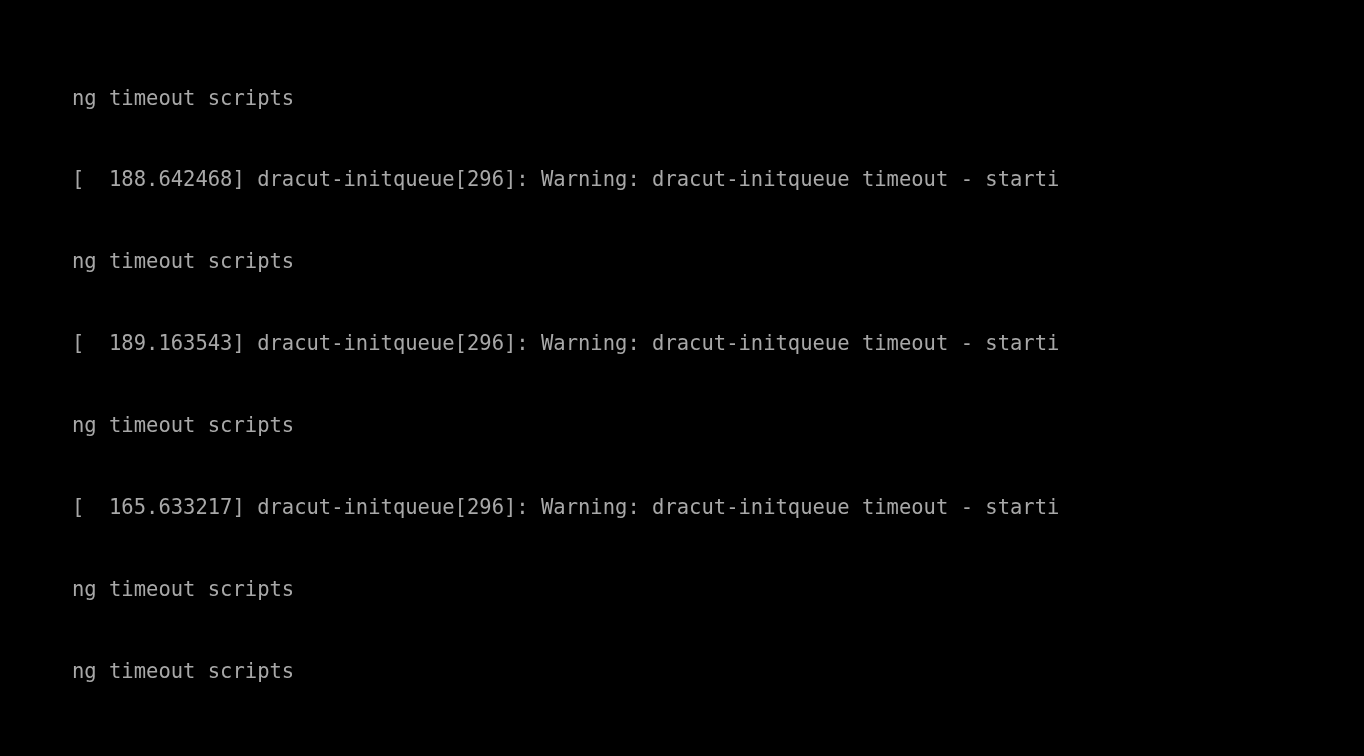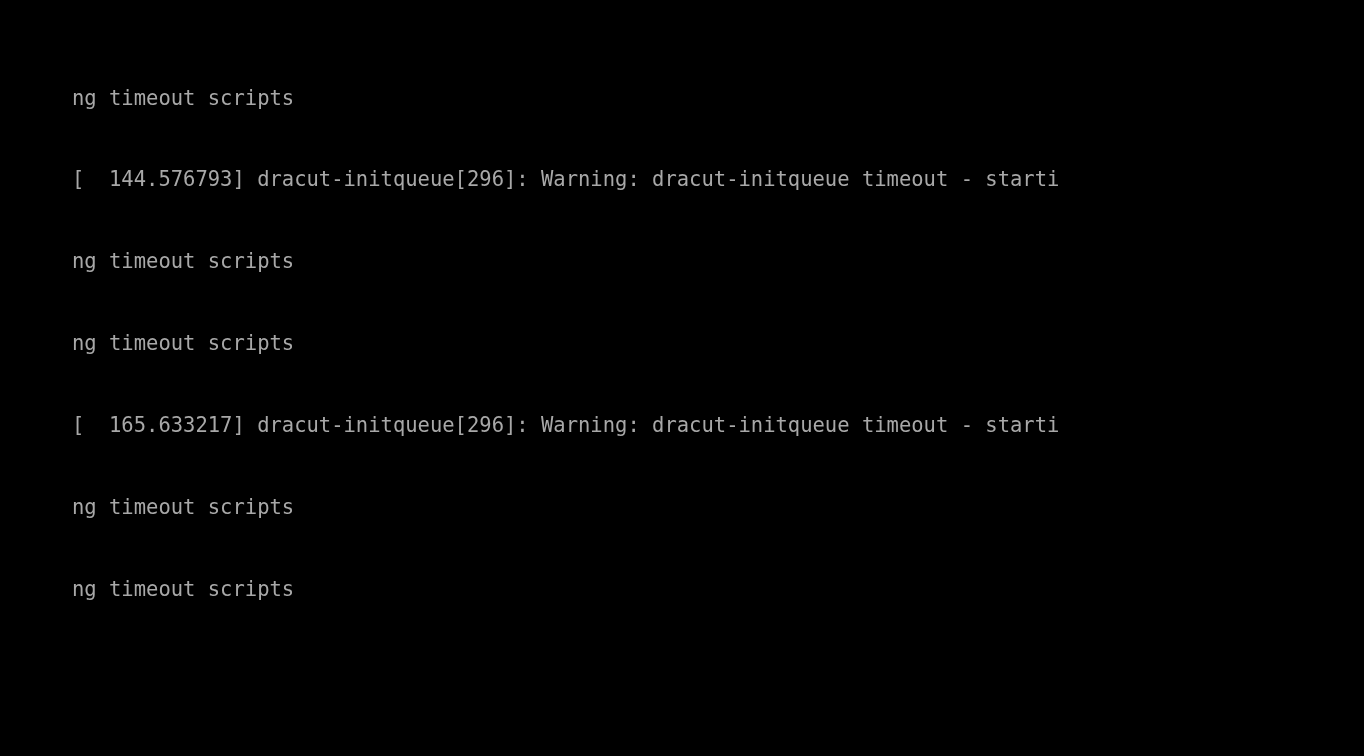--- a/index.html
+++ b/index.html
@@ -41,22 +41,23 @@
     white-space: pre;
     color: #a8a8a8;
   }
 </style>
 </head>
 <body>
 
 <div id="console">
   <div class="screen">
     <div class="line">ng timeout scripts</div>
-    <div class="line">[  144.576793] dracut-initqueue[296]: Warning: dracut-initqueue timeout - starti</div>
+    <div class="line">[  188.642468] dracut-initqueue[296]: Warning: dracut-initqueue timeout - starti</div>
     <div class="line">ng timeout scripts</div>
+    <div class="line">[  189.163543] dracut-initqueue[296]: Warning: dracut-initqueue timeout - starti</div>
     <div class="line">ng timeout scripts</div>
     <div class="line">[  165.633217] dracut-initqueue[296]: Warning: dracut-initqueue timeout - starti</div>
     <div class="line">ng timeout scripts</div>
     <div class="line">ng timeout scripts</div>
     
     
     
     
     
     

